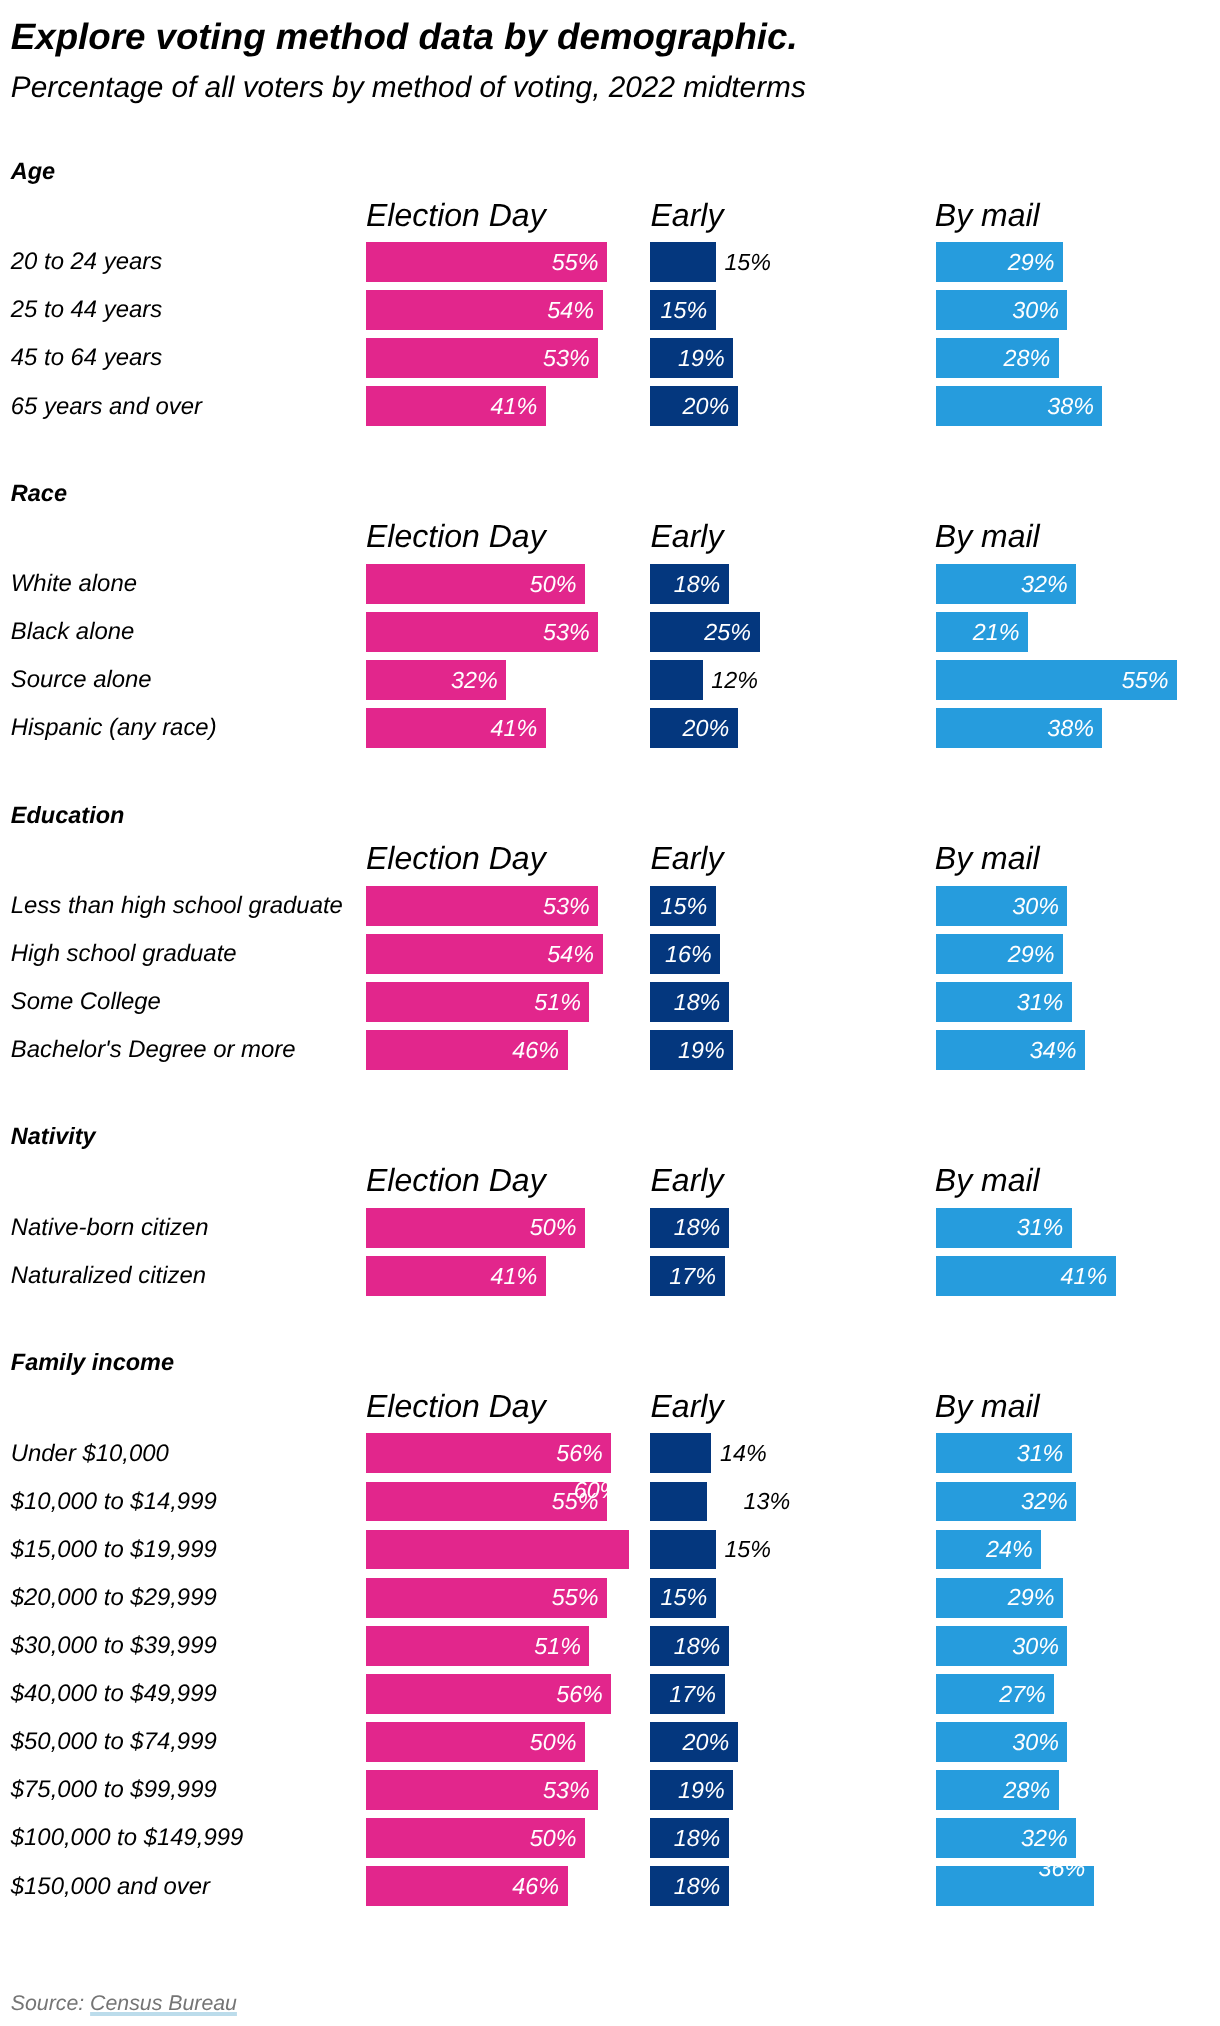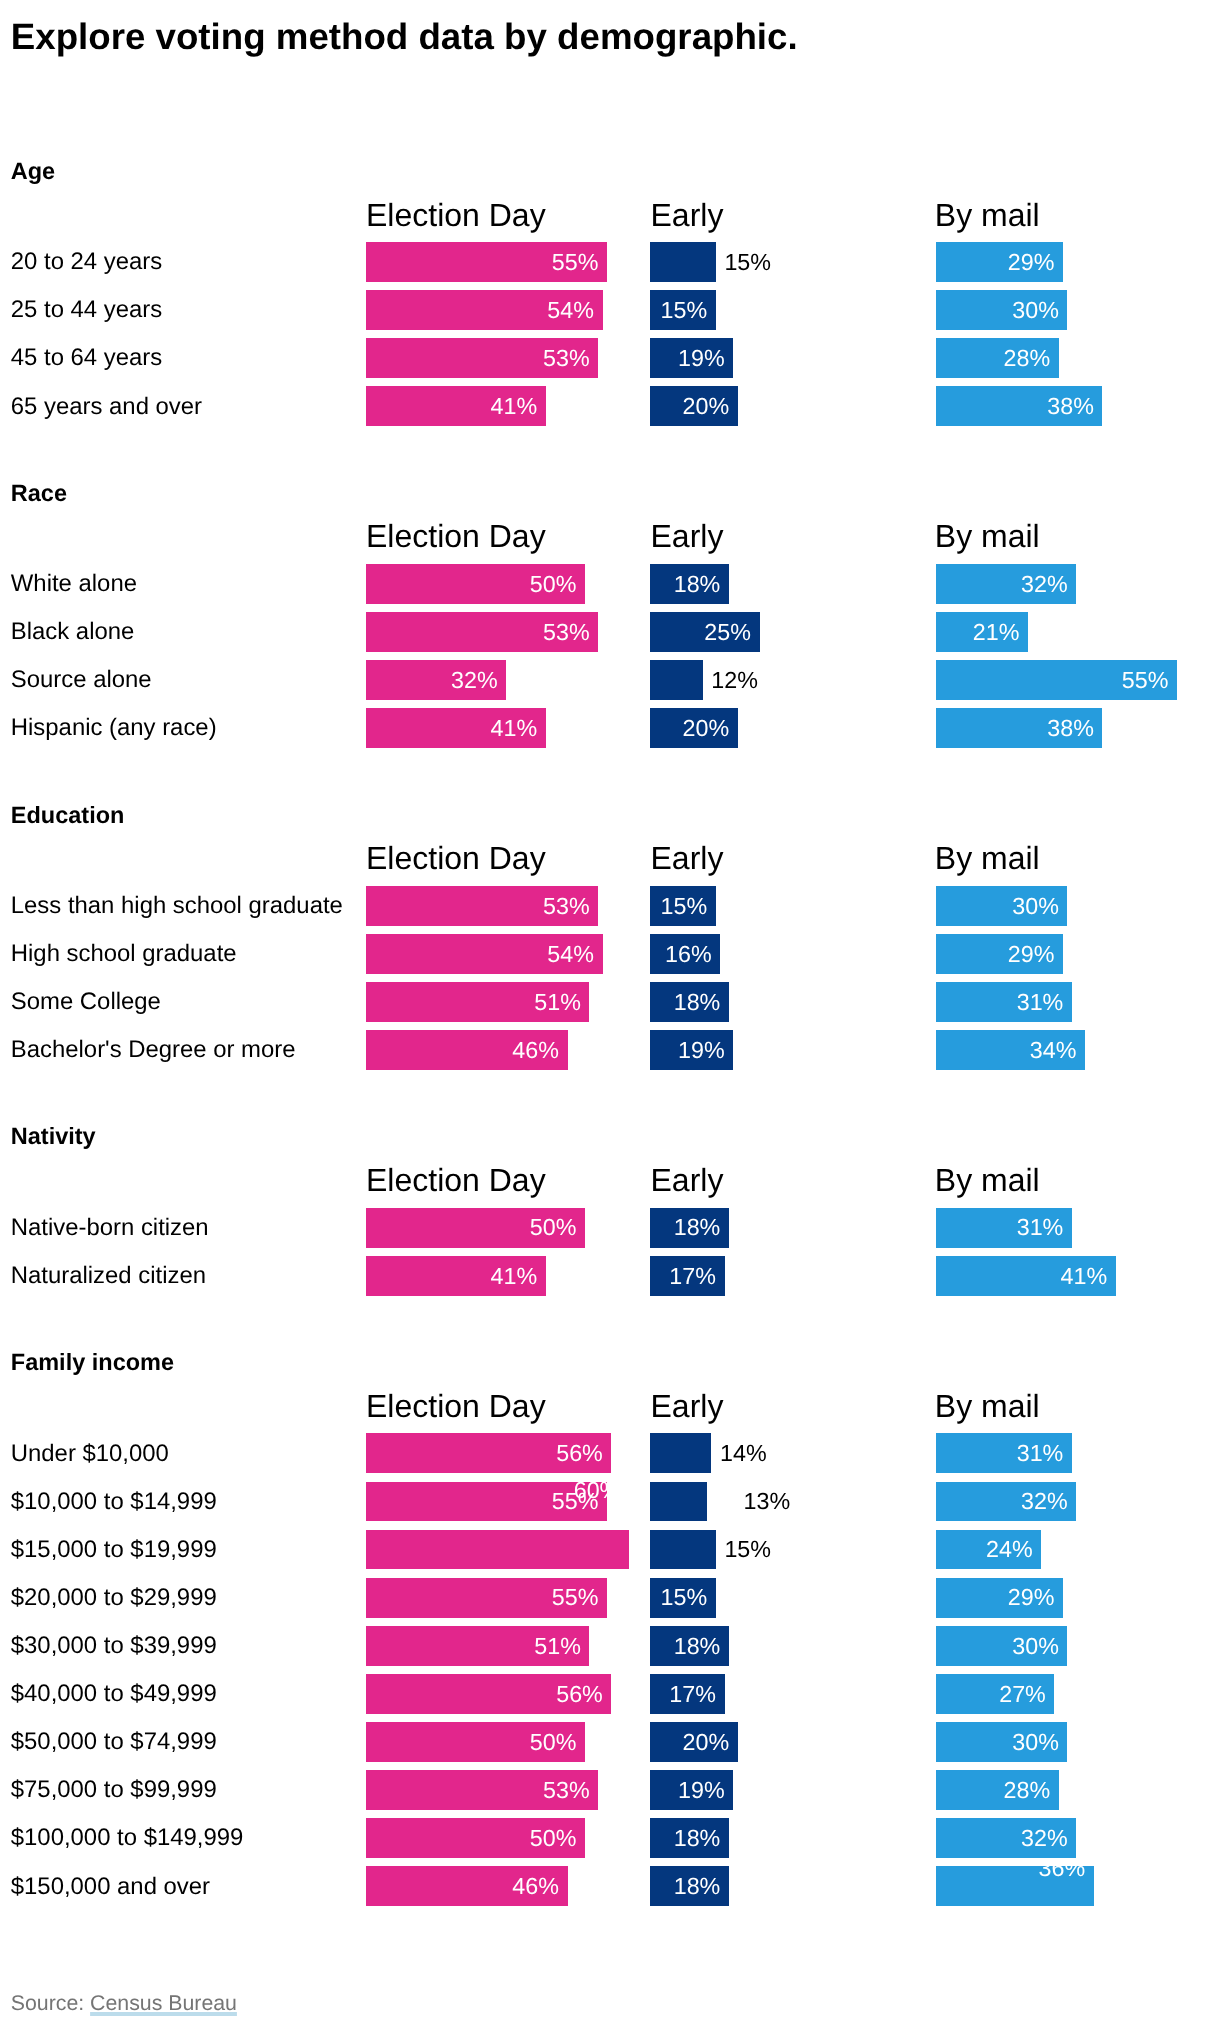--- a/index.html
+++ b/index.html
@@ -1,36 +1,37 @@
 <!DOCTYPE html>
 <html><head>
 <meta charset="utf-8">
 <style>
   html,body{margin:0;padding:0;background:#ffffff;}
   body{width:1220px;height:2026px;font-family:"Liberation Sans",sans-serif;color:#000000;-webkit-font-smoothing:antialiased;text-rendering:geometricPrecision;}
-  .page{position:relative;width:1220px;height:2026px;overflow:hidden;}
+  .page{position:relative;width:1220px;height:2026px;overflow:hidden;font-style:italic;}
   .title{position:absolute;margin:0;left:10.8px;top:15.6px;font-size:36.7px;line-height:42px;font-weight:700;color:#000000;white-space:nowrap;}
   .subtitle{position:absolute;left:10.8px;top:71.2px;font-size:29.8px;line-height:34px;font-weight:400;color:#000000;white-space:nowrap;}
   .section-title{position:absolute;left:10.8px;margin:0;font-size:23.5px;line-height:28.0px;font-weight:700;white-space:nowrap;}
   .colhead{position:absolute;font-size:32px;line-height:28.0px;white-space:nowrap;}
   .rowlabel{position:absolute;left:10.8px;font-size:23.9px;line-height:28.0px;white-space:nowrap;}
   .bar{position:absolute;height:39.9px;}
   .vallabel{position:absolute;font-size:23.3px;line-height:27.0px;white-space:nowrap;}
   .vin{color:#ffffff;}
   .vout{color:#000000;}
   .note{position:absolute;left:10.8px;top:1949.2px;font-size:22.25px;line-height:26.0px;color:#757575;white-space:nowrap;}
   .srcline{position:absolute;left:10.8px;top:1989.5px;font-size:21.3px;line-height:26.0px;color:#757575;white-space:nowrap;}
   .srclink{color:#757575;text-decoration:underline;text-decoration-color:#bcdceb;text-decoration-thickness:4px;text-underline-offset:2px;}
 </style>
 </head>
 <body>
 
 <div class="page">
 
   <h1 class="title">Explore voting method data by demographic.</h1>
+  <div class="subtitle">Percentage of all voters by method of voting, 2022 midterms</div>
 
   <section class="group">
     <h2 class="section-title" style="top:156.7px">Age</h2>
     <div class="colhead" style="left:366.0px;top:200.5px">Election Day</div>
     <div class="colhead" style="left:650.5px;top:200.5px">Early</div>
     <div class="colhead" style="left:934.8px;top:200.5px">By mail</div>
     <div class="row">
       <div class="rowlabel" style="top:248.2px">20 to 24 years</div>
       <div class="bar" style="left: 366px; top: 242px; background: rgb(226, 38, 140); width: 240.9px; height: 39.9px;"></div>
       <div class="vallabel vin" style="top: 248.7px; right: 621.6px;">55%</div>

